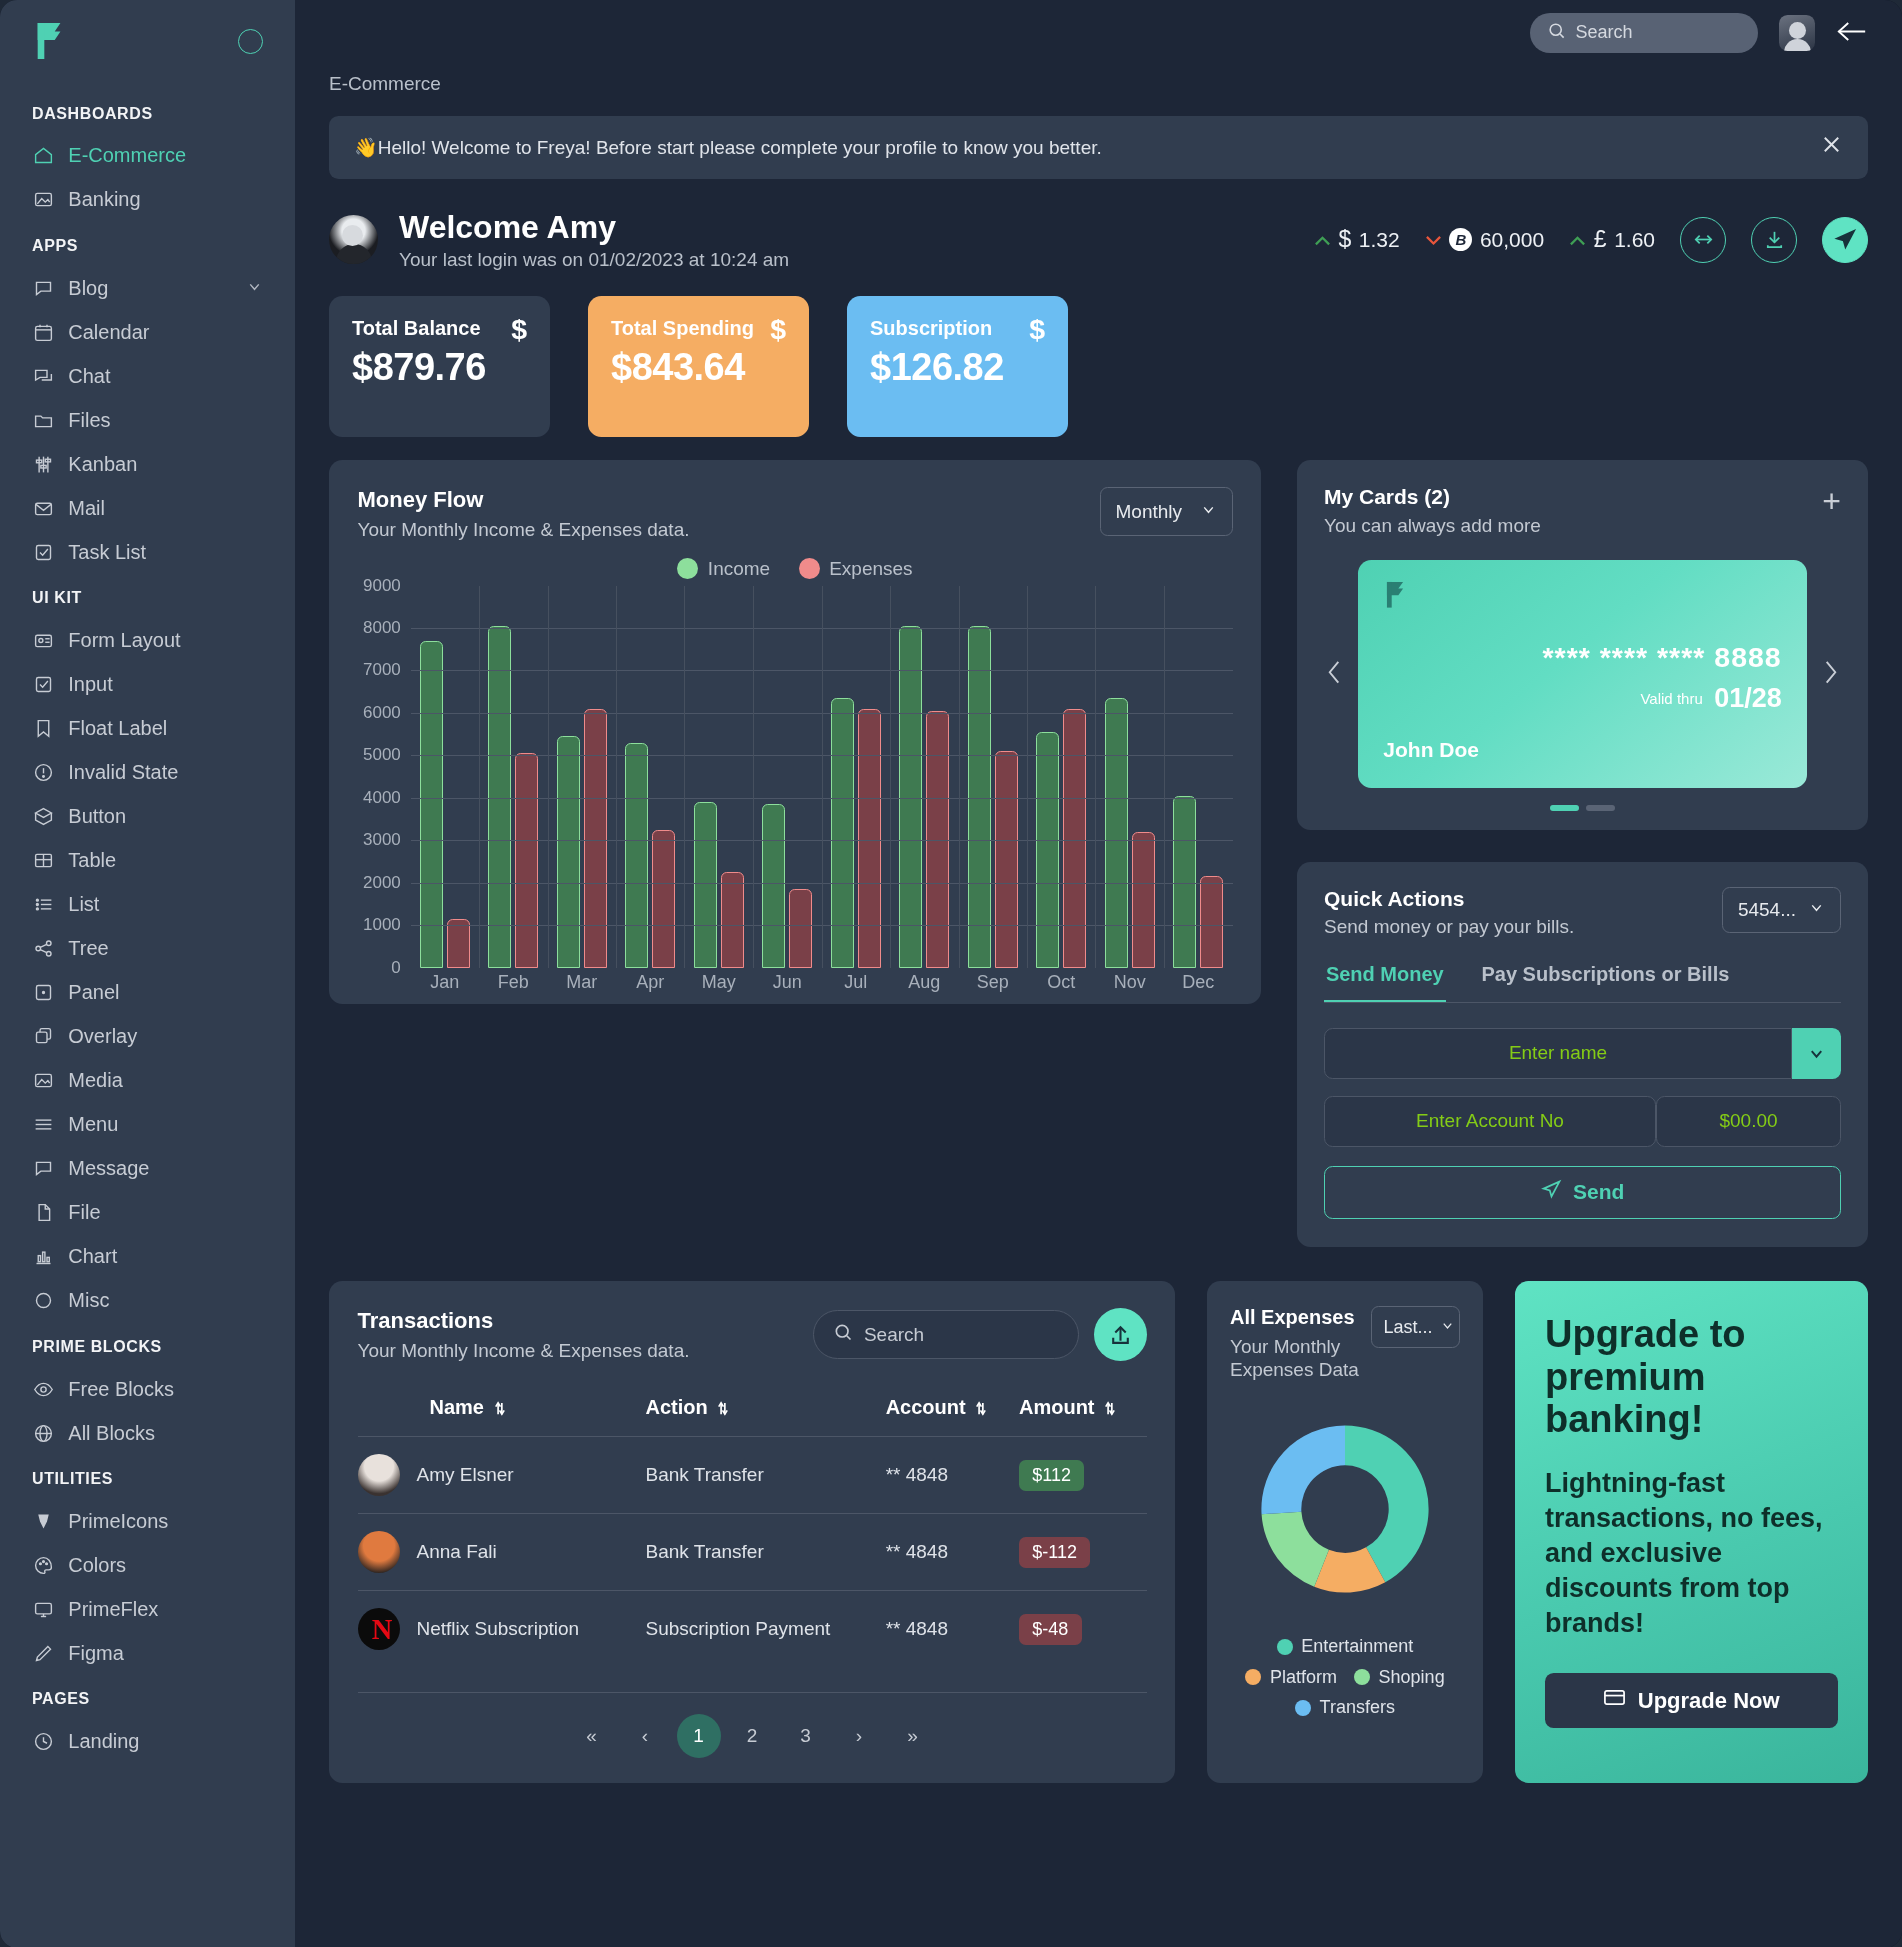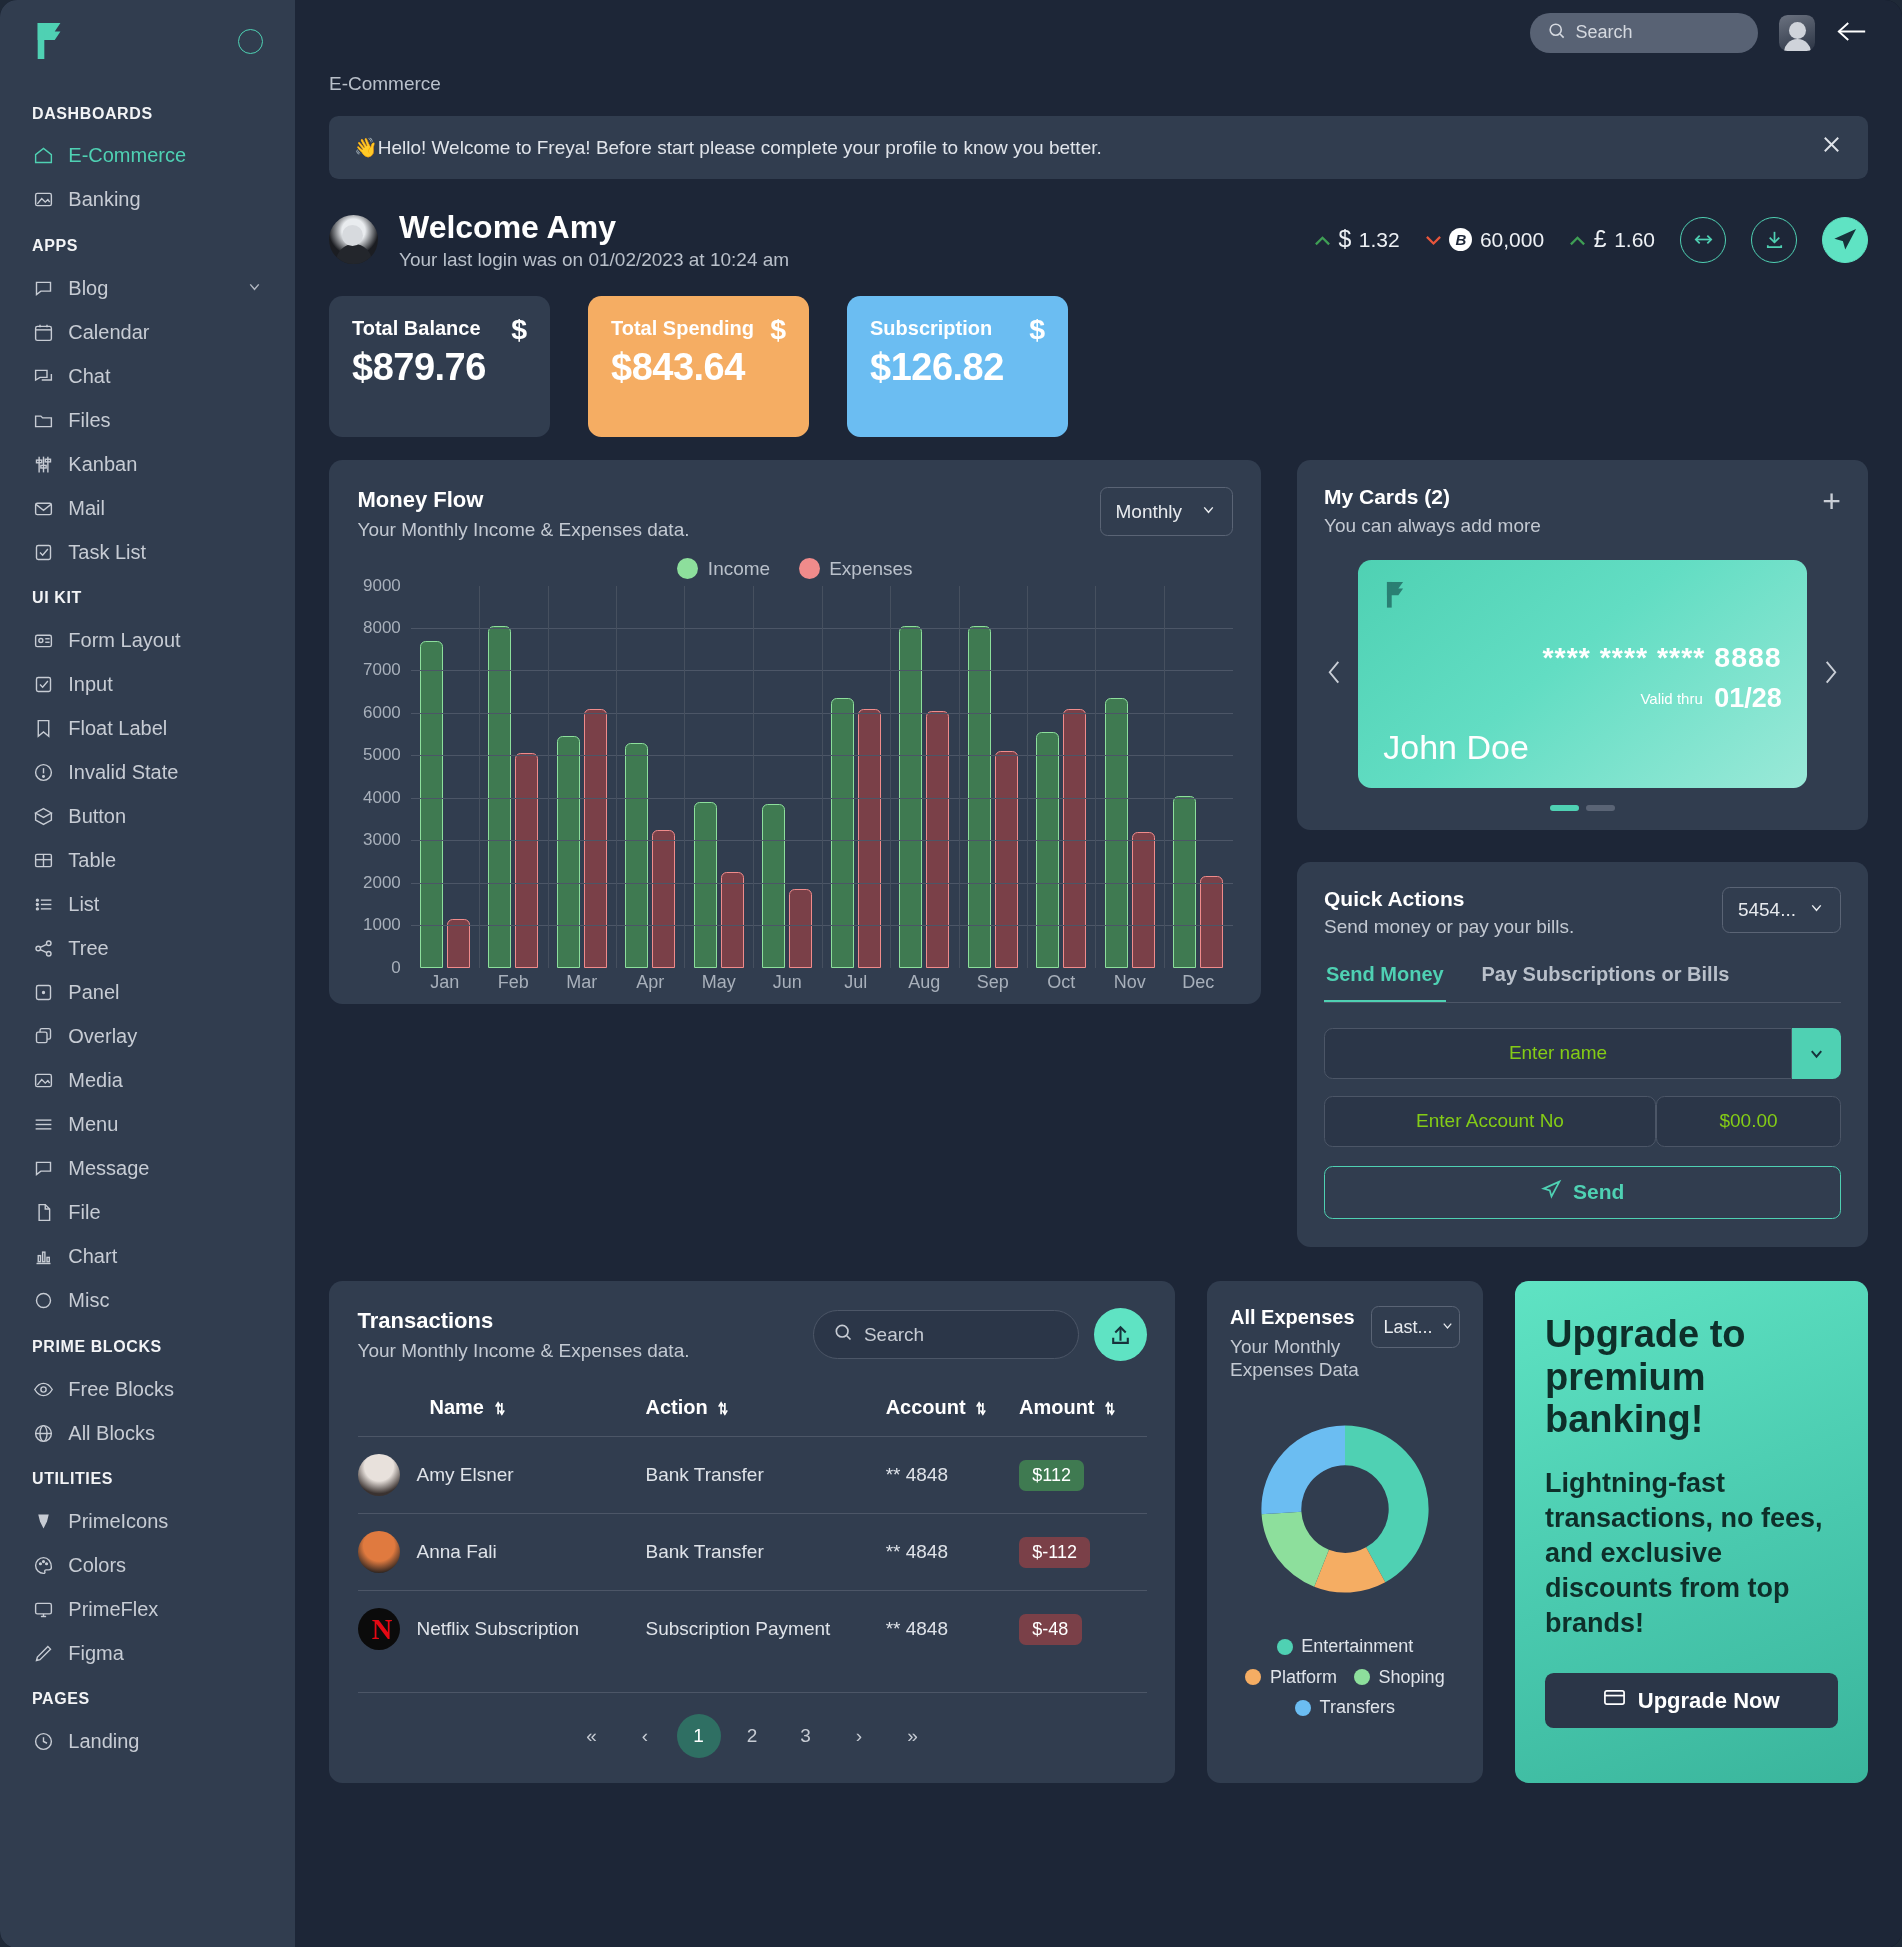--- a/index.html
+++ b/index.html
@@ -128,21 +128,21 @@
   .credit-card {
     flex:1; height:228px; border-radius:13.3px; padding:21px 25px;
     background:linear-gradient(140deg,#4fd1b3 0%, #62ddc3 45%, #9ae9d8 100%);
     color:#13322f; position:relative;
   }
   .cc-logo { width:25px; height:28.5px; position:relative; }
   .cc-number { font-size:28.5px; font-weight:bold; color:#ffffff; text-align:right; margin-top:28.5px; letter-spacing:1px; }
   .cc-valid { display:flex; justify-content:flex-end; align-items:center; gap:11.4px; margin-top:9.5px; }
   .cc-valid-label { font-size:15px; color:#ffffff; line-height:1.1; text-align:right; }
   .cc-valid-val { font-size:27px; font-weight:bold; color:#ffffff; }
-  .cc-name { font-size:34px; font-weight:normal; color:#ffffff; margin-top:14px; }
+  .cc-name { font-size:21px; font-weight:bold; color:#ffffff; margin-top:24px; }
   .dots { display:flex; justify-content:center; gap:7.6px; margin-top:17px; }
   .dot { width:28.5px; height:5.7px; border-radius:2.9px; background:#5a6475; }
   .dot.on { background:#4fd1b3; }
 
   
   .qa-panel { padding:25px 27px 28.5px 27px; }
   .qa-head { display:flex; justify-content:space-between; align-items:flex-start; }
   .qa-title { font-size:21px; font-weight:bold; color:#ffffff; }
   .qa-sub { font-size:19px; color:#c3c9d2; margin-top:5.7px; }
   .qa-tabs { display:flex; gap:34px; margin-top:25px; border-bottom:1px solid #4c5667; }

